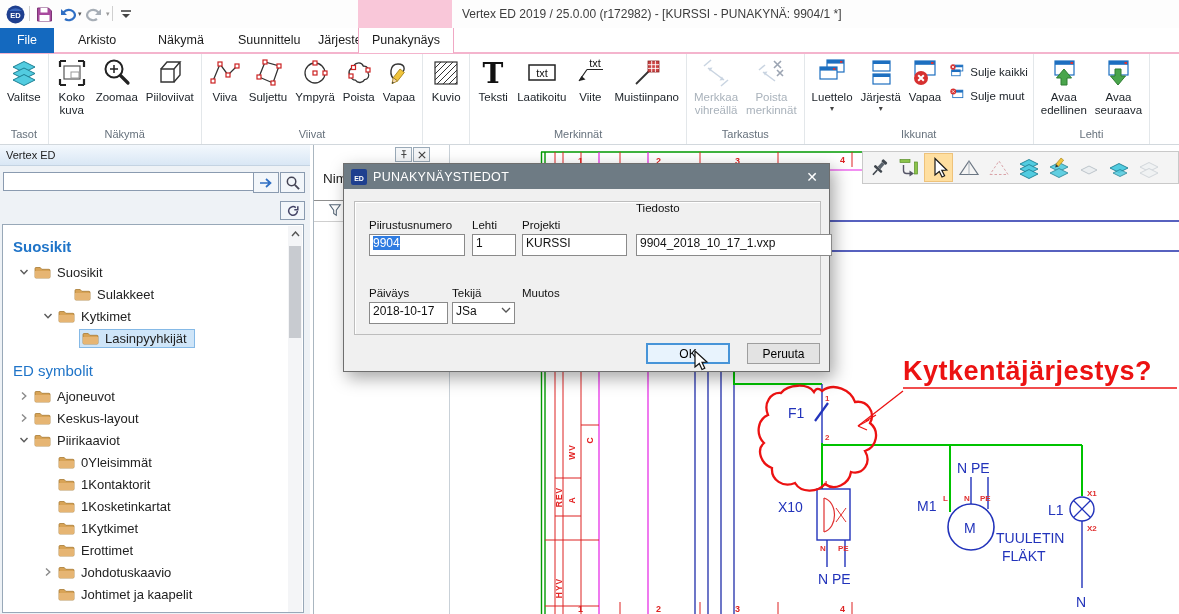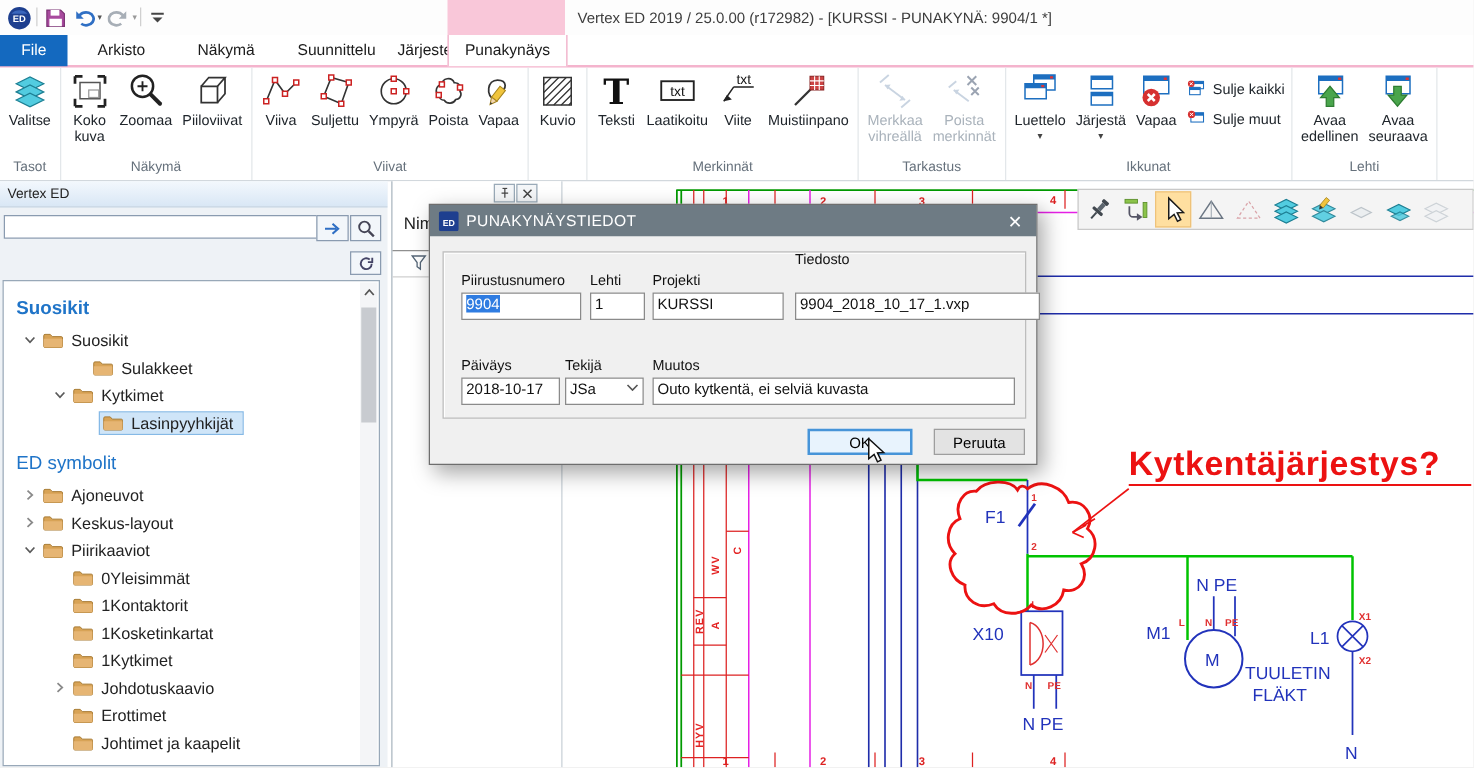--- a/index.html
+++ b/index.html
@@ -558,41 +558,41 @@
             <span class="chev-slot"></span>
         <span class="sel-wrap">
               <svg width="17" height="13" viewBox="0 0 17 13">
                 <path d="M1 2.5 a1 1 0 0 1 1-1 h4.2 l1.6 1.8 H15 a1 1 0 0 1 1 1 V11 a1 1 0 0 1-1 1 H2 a1 1 0 0 1-1-1 Z" fill="#d8a356" stroke="#a87b33" stroke-width="0.8"></path>
                 <path d="M1 5 h15 v6 a1 1 0 0 1-1 1 H2 a1 1 0 0 1-1-1 Z" fill="#e6b573"></path>
               </svg>
               <span class="flabel">1Kytkimet</span>
             </span>
           </div>
           <div class="tree-row" style="padding-left: 36px;">
+            <span class="chev-slot"></span>
+        <span class="sel-wrap">
+              <svg width="17" height="13" viewBox="0 0 17 13">
+                <path d="M1 2.5 a1 1 0 0 1 1-1 h4.2 l1.6 1.8 H15 a1 1 0 0 1 1 1 V11 a1 1 0 0 1-1 1 H2 a1 1 0 0 1-1-1 Z" fill="#d8a356" stroke="#a87b33" stroke-width="0.8"></path>
+                <path d="M1 5 h15 v6 a1 1 0 0 1-1 1 H2 a1 1 0 0 1-1-1 Z" fill="#e6b573"></path>
+              </svg>
+              <span class="flabel">Erottimet</span>
+            </span>
+          </div>
+          <div class="tree-row" style="padding-left: 36px;">
             <span class="chev-slot">
               <svg width="10" height="10" viewBox="0 0 10 10">
                 <polyline points="3,1.5 6.8,5 3,8.5" fill="none" stroke="#8a8a8a" stroke-width="1.4"></polyline>
               </svg>
             </span>
         <span class="sel-wrap">
               <svg width="17" height="13" viewBox="0 0 17 13">
                 <path d="M1 2.5 a1 1 0 0 1 1-1 h4.2 l1.6 1.8 H15 a1 1 0 0 1 1 1 V11 a1 1 0 0 1-1 1 H2 a1 1 0 0 1-1-1 Z" fill="#d8a356" stroke="#a87b33" stroke-width="0.8"></path>
                 <path d="M1 5 h15 v6 a1 1 0 0 1-1 1 H2 a1 1 0 0 1-1-1 Z" fill="#e6b573"></path>
               </svg>
               <span class="flabel">Johdotuskaavio</span>
-            </span>
-          </div>
-          <div class="tree-row" style="padding-left: 36px;">
-            <span class="chev-slot"></span>
-        <span class="sel-wrap">
-              <svg width="17" height="13" viewBox="0 0 17 13">
-                <path d="M1 2.5 a1 1 0 0 1 1-1 h4.2 l1.6 1.8 H15 a1 1 0 0 1 1 1 V11 a1 1 0 0 1-1 1 H2 a1 1 0 0 1-1-1 Z" fill="#d8a356" stroke="#a87b33" stroke-width="0.8"></path>
-                <path d="M1 5 h15 v6 a1 1 0 0 1-1 1 H2 a1 1 0 0 1-1-1 Z" fill="#e6b573"></path>
-              </svg>
-              <span class="flabel">Erottimet</span>
             </span>
           </div>
           <div class="tree-row" style="padding-left: 36px;">
             <span class="chev-slot"></span>
         <span class="sel-wrap">
               <svg width="17" height="13" viewBox="0 0 17 13">
                 <path d="M1 2.5 a1 1 0 0 1 1-1 h4.2 l1.6 1.8 H15 a1 1 0 0 1 1 1 V11 a1 1 0 0 1-1 1 H2 a1 1 0 0 1-1-1 Z" fill="#d8a356" stroke="#a87b33" stroke-width="0.8"></path>
                 <path d="M1 5 h15 v6 a1 1 0 0 1-1 1 H2 a1 1 0 0 1-1-1 Z" fill="#e6b573"></path>
               </svg>
               <span class="flabel">Johtimet ja kaapelit</span>
@@ -854,21 +854,20 @@
     <div class="dlg-label" style="left:108px;top:123px">Tekijä</div>
     <div class="dlg-label" style="left:178px;top:123px">Muutos</div>
 
     <div class="dlg-field" style="left:25px;top:138px;width:71px">2018-10-17</div>
     <div class="dlg-field" style="left:108px;top:138px;width:55px">
       <span>JSa</span>
       <svg class="combo-chev" width="10" height="6" viewBox="0 0 10 6">
           <polyline points="1,1 5,5 9,1" fill="none" stroke="#555" stroke-width="1.3"></polyline>
         </svg>
     </div>
-    <div class="dlg-field" style="left:178px;top:138px;width:282px">Outo kytkentä, ei selviä kuvasta</div>
 
     <div class="dlg-btn" id="btn-ok">OK</div>
     <div class="dlg-btn" id="btn-cancel">Peruuta</div>
   </div>
 
   <svg id="mouse-cursor" width="17" height="22" viewBox="0 0 17 22">
     <path d="M1 1 L1 17 L5.3 13.5 L8 19.5 L10.8 18.2 L8 12.3 L13 12 Z" fill="#fff" stroke="#111" stroke-width="1.2"></path>
   </svg>
 
 </div>

